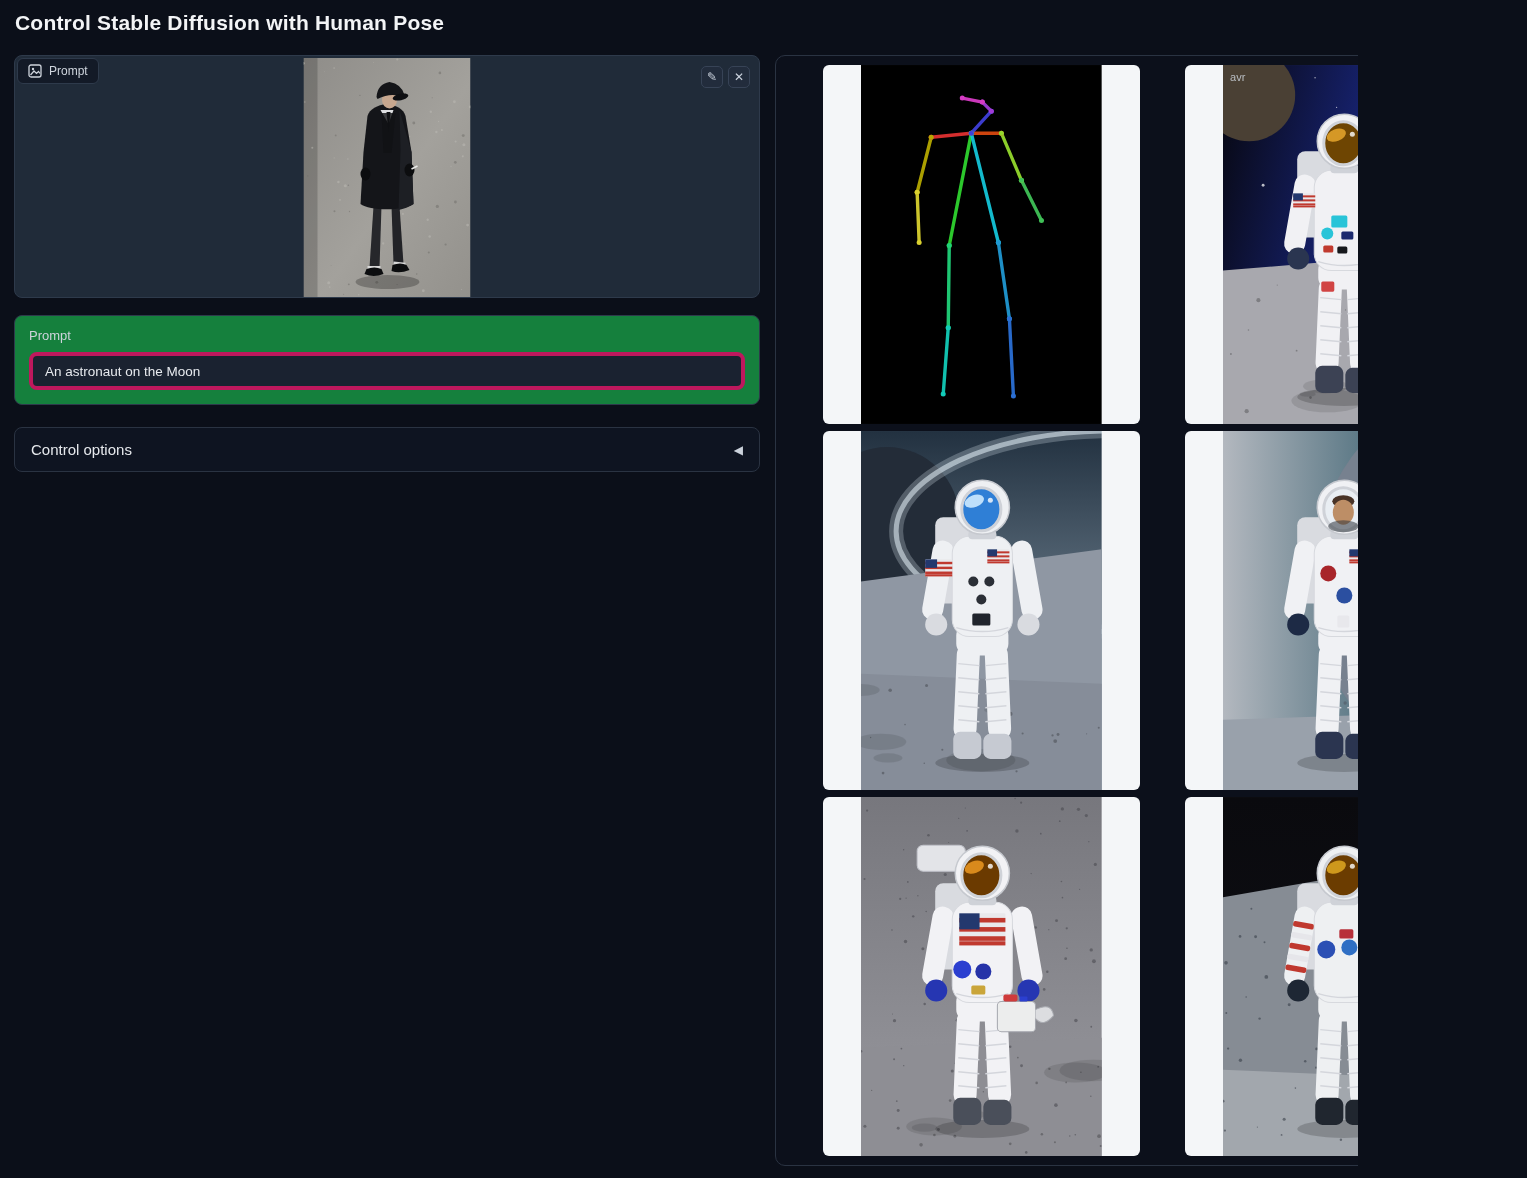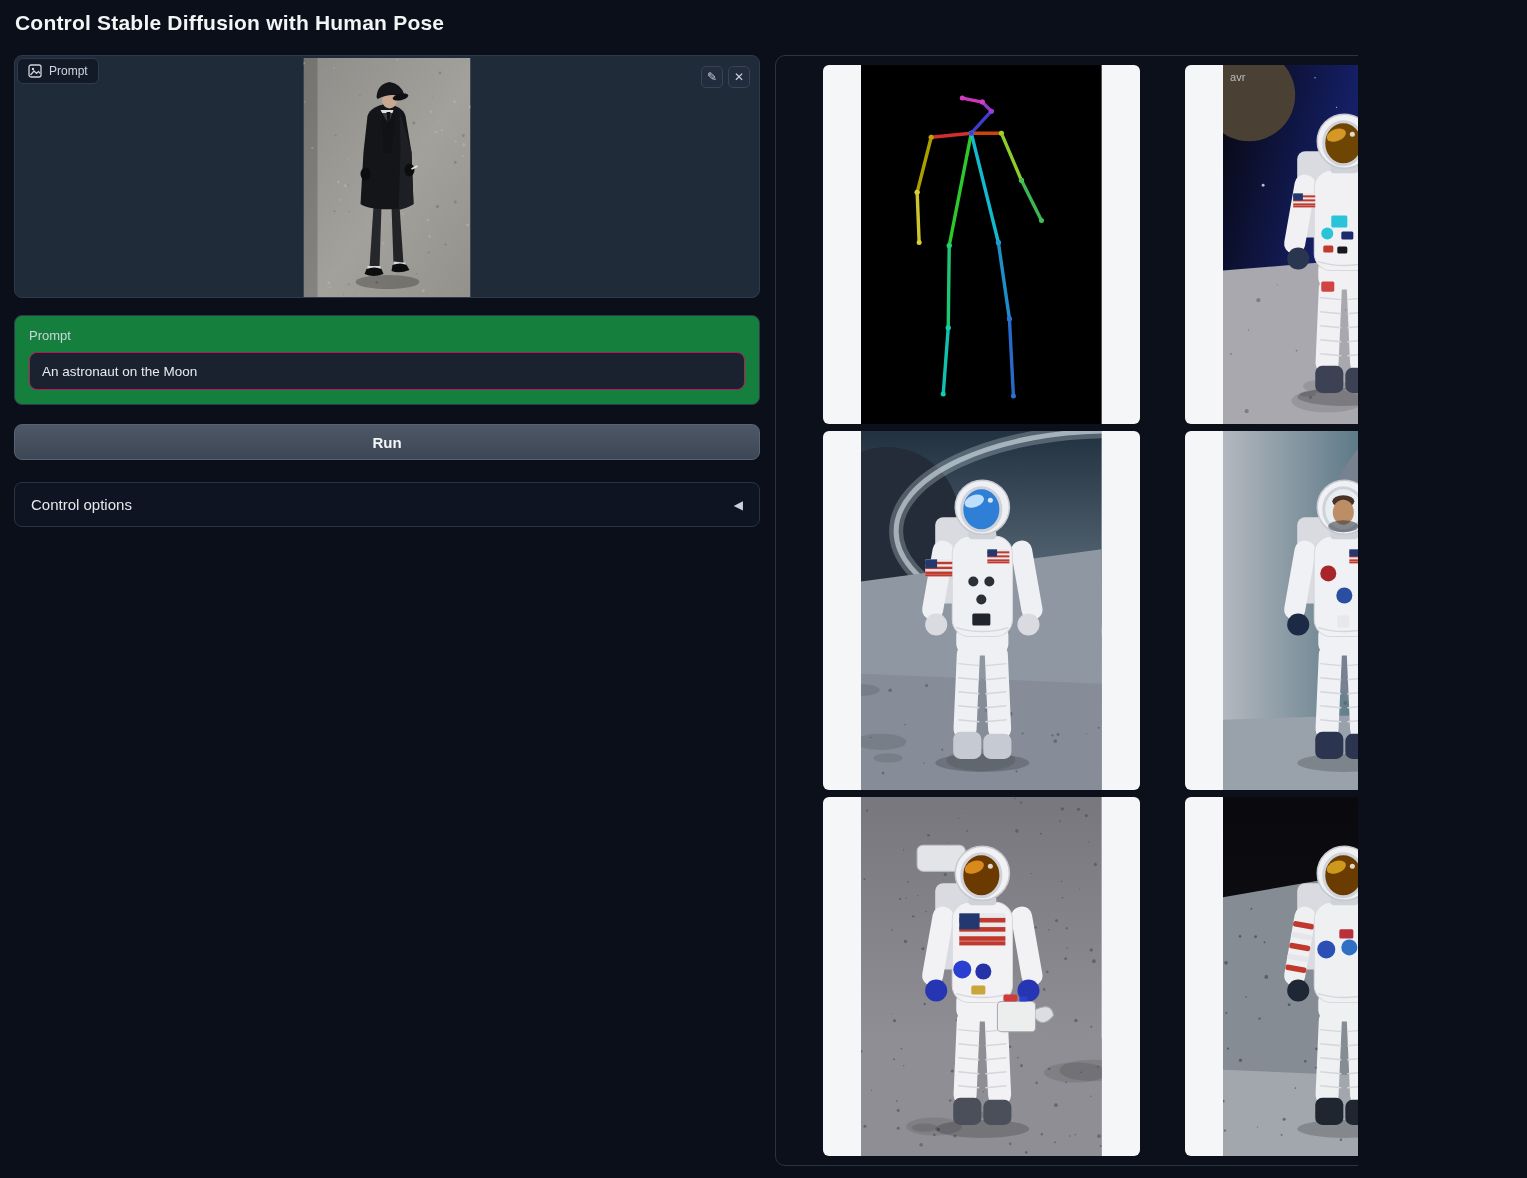--- a/index.html
+++ b/index.html
@@ -18,21 +18,21 @@
   .img-wrap svg{display:block;height:100%;width:100%;}
   .tool-buttons{position:absolute;right:9px;top:10px;z-index:3;display:flex;gap:5px;}
   .tool-btn{width:22px;height:22px;display:flex;align-items:center;justify-content:center;
             background:#222c3c;border:1px solid #374356;border-radius:5px;color:#cbd3de;font-size:12px;
             cursor:pointer;padding:0;line-height:1;}
 
   .prompt-panel{margin-top:17px;background:#15803d;border:1px solid #2e3a4b;border-radius:8px;
                 padding:12px 14px 14px;box-sizing:border-box;}
   .prompt-label{color:#cdd3db;font-size:13px;margin-bottom:9px;}
   .prompt-input{display:block;width:100%;box-sizing:border-box;height:38px;background:#1a2230;
-                border:1px solid #be185d;border-radius:8px;color:#e7eaee;font-size:13.5px;padding:0 12px;
+                border:4px solid #be185d;border-radius:8px;color:#e7eaee;font-size:13.5px;padding:0 12px;
                 font-family:"Liberation Sans",sans-serif;outline:none;}
 
   .run-btn{margin-top:19px;width:100%;height:36px;background:linear-gradient(#4d5765,#3d4654);
            border:1px solid #576272;border-radius:8px;color:#f5f6f8;font-weight:700;font-size:15px;
            font-family:"Liberation Sans",sans-serif;cursor:pointer;}
 
   .advanced{margin-top:22px;height:45px;background:#0e1421;border:1px solid #2a3342;border-radius:8px;
             display:flex;align-items:center;justify-content:space-between;padding:0 16px;
             color:#e5e8ec;font-size:15px;cursor:pointer;box-sizing:border-box;}
   .adv-arrow{color:#cbd2dc;font-size:12px;}
@@ -169,21 +169,20 @@
   <line x1="108" y1="111" x2="114" y2="108" stroke="#e8e8e6" stroke-width="1.6"></line>
           </svg>
         </div>
     </div>
 
     <div class="prompt-panel">
       <div class="prompt-label">Prompt</div>
       <input class="prompt-input" type="text" value="An astronaut on the Moon" style="">
     </div>
 
-    <button class="run-btn">Run</button>
 
     <div class="advanced">
       <span>Control options</span>
       <span class="adv-arrow">◀</span>
     </div>
   </div>
 
   <div class="gallery">
     <div class="grid" id="gallery-grid">
         <div class="tile">

